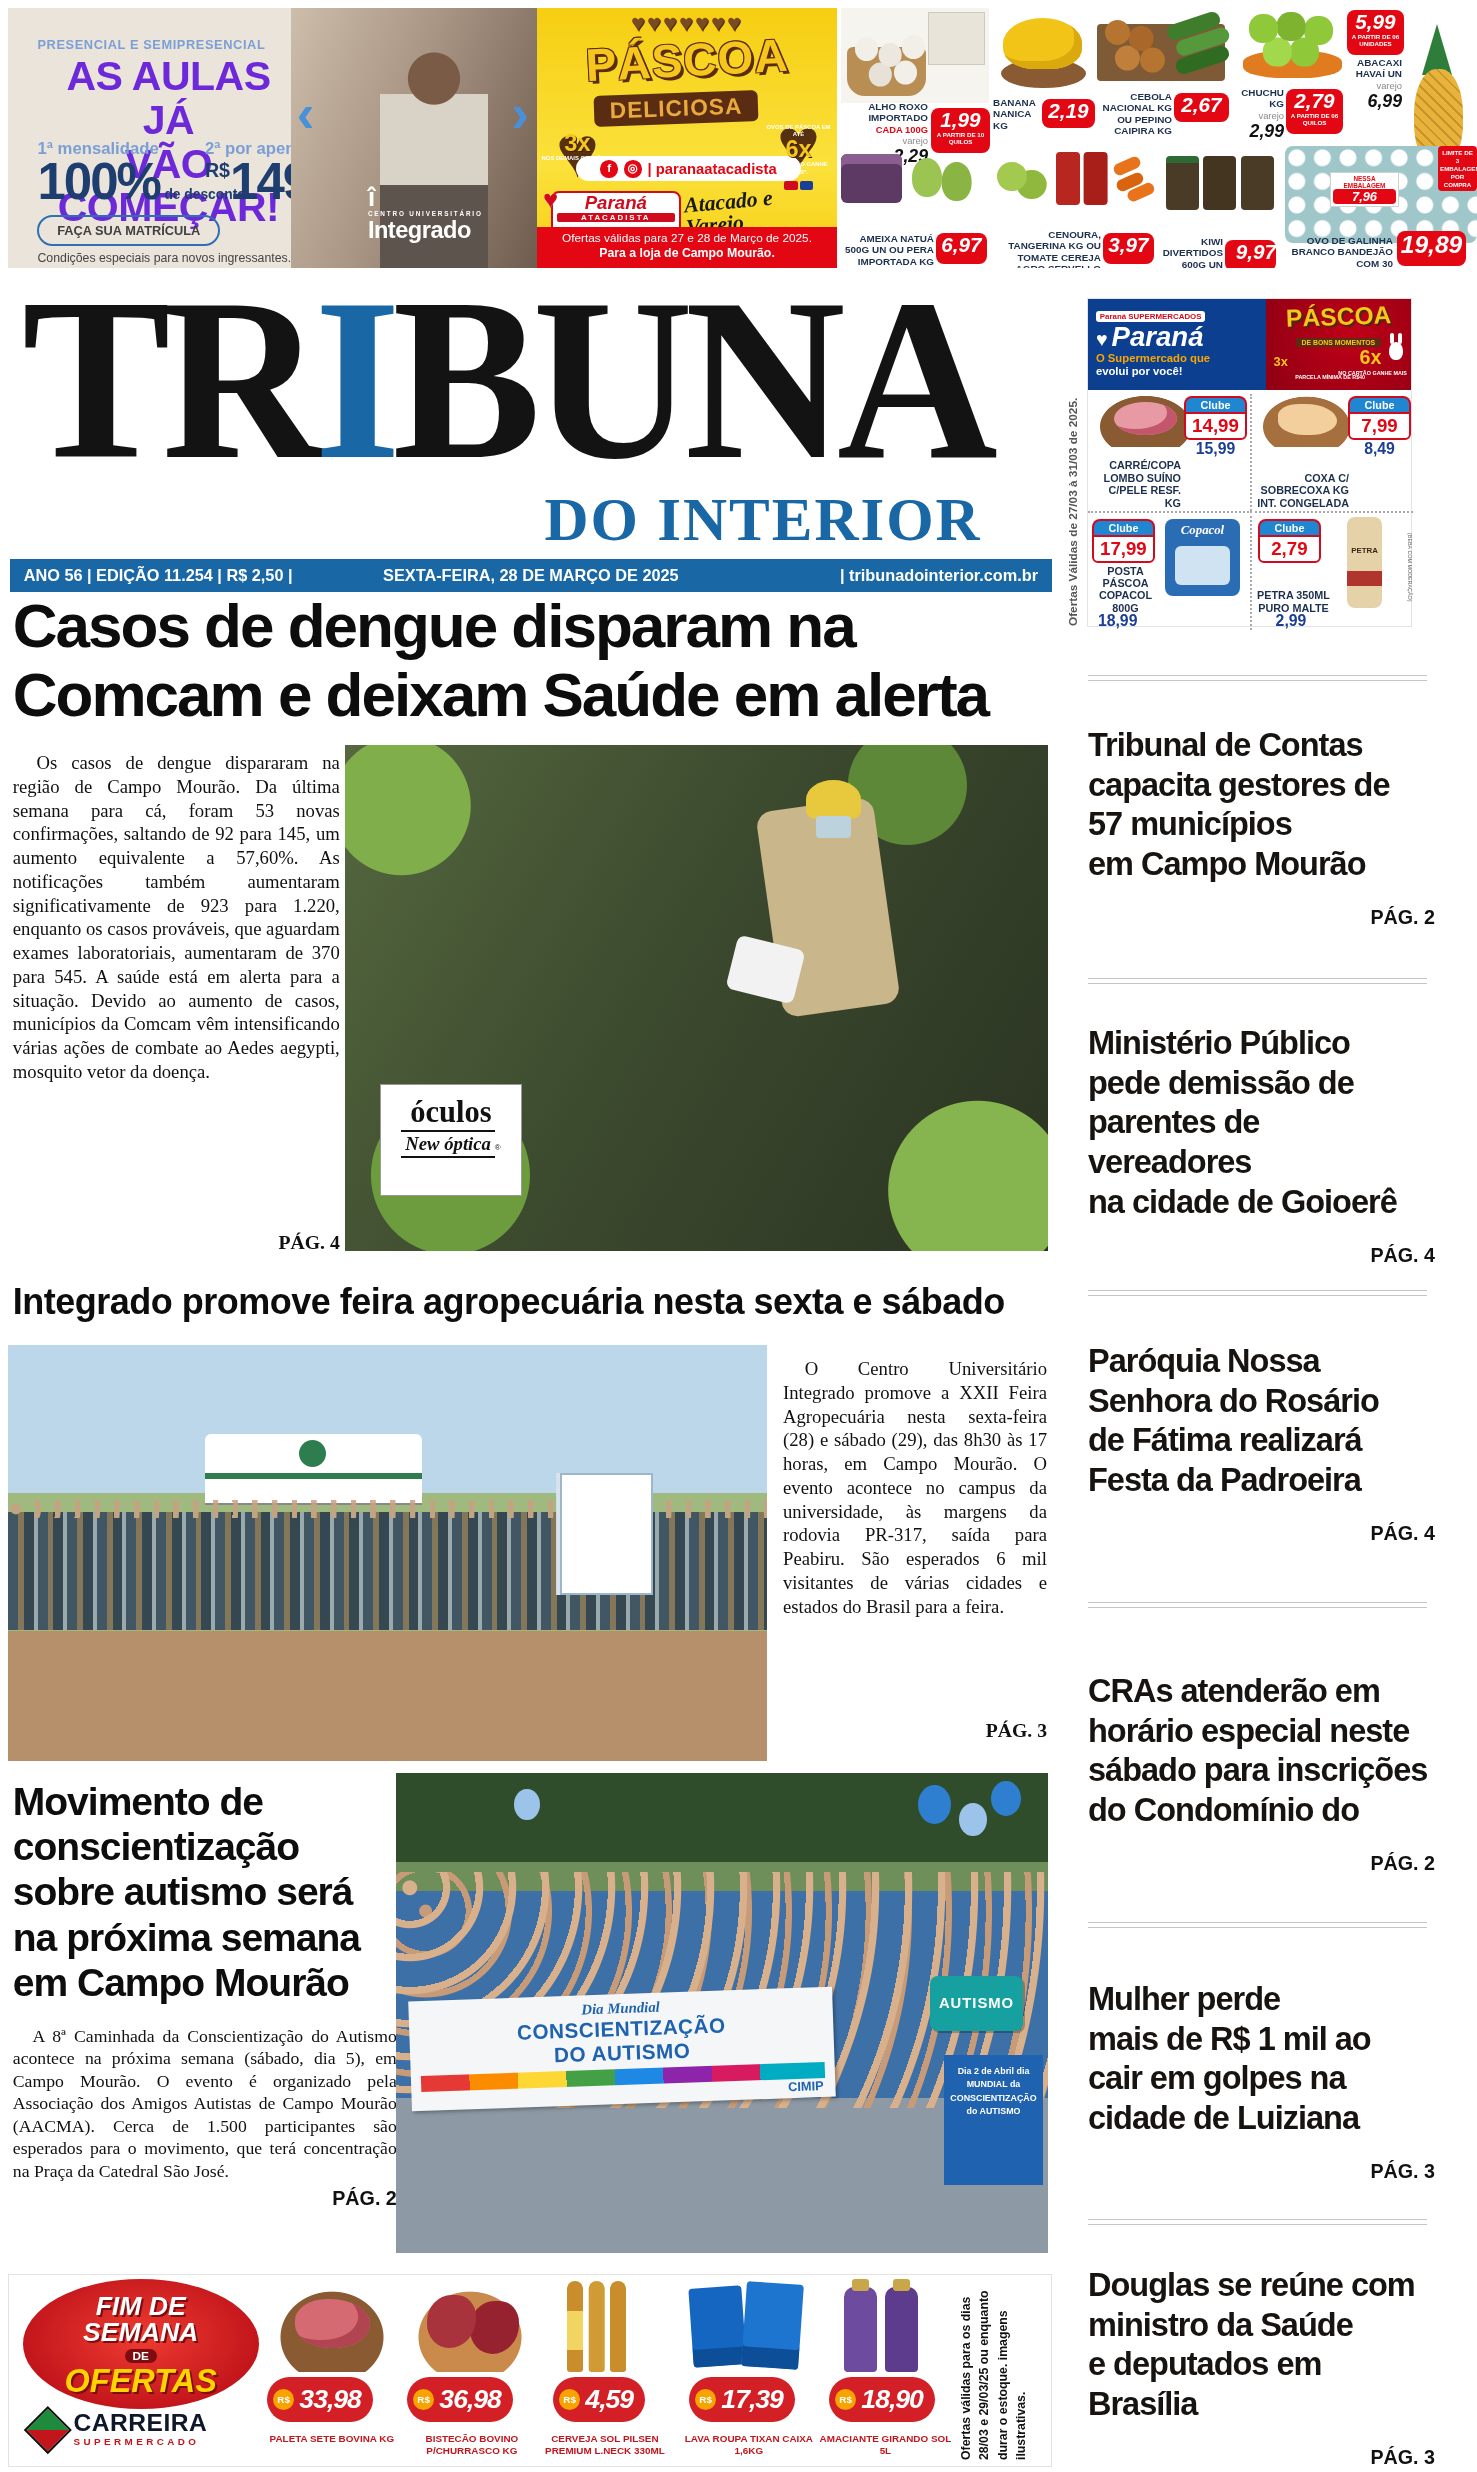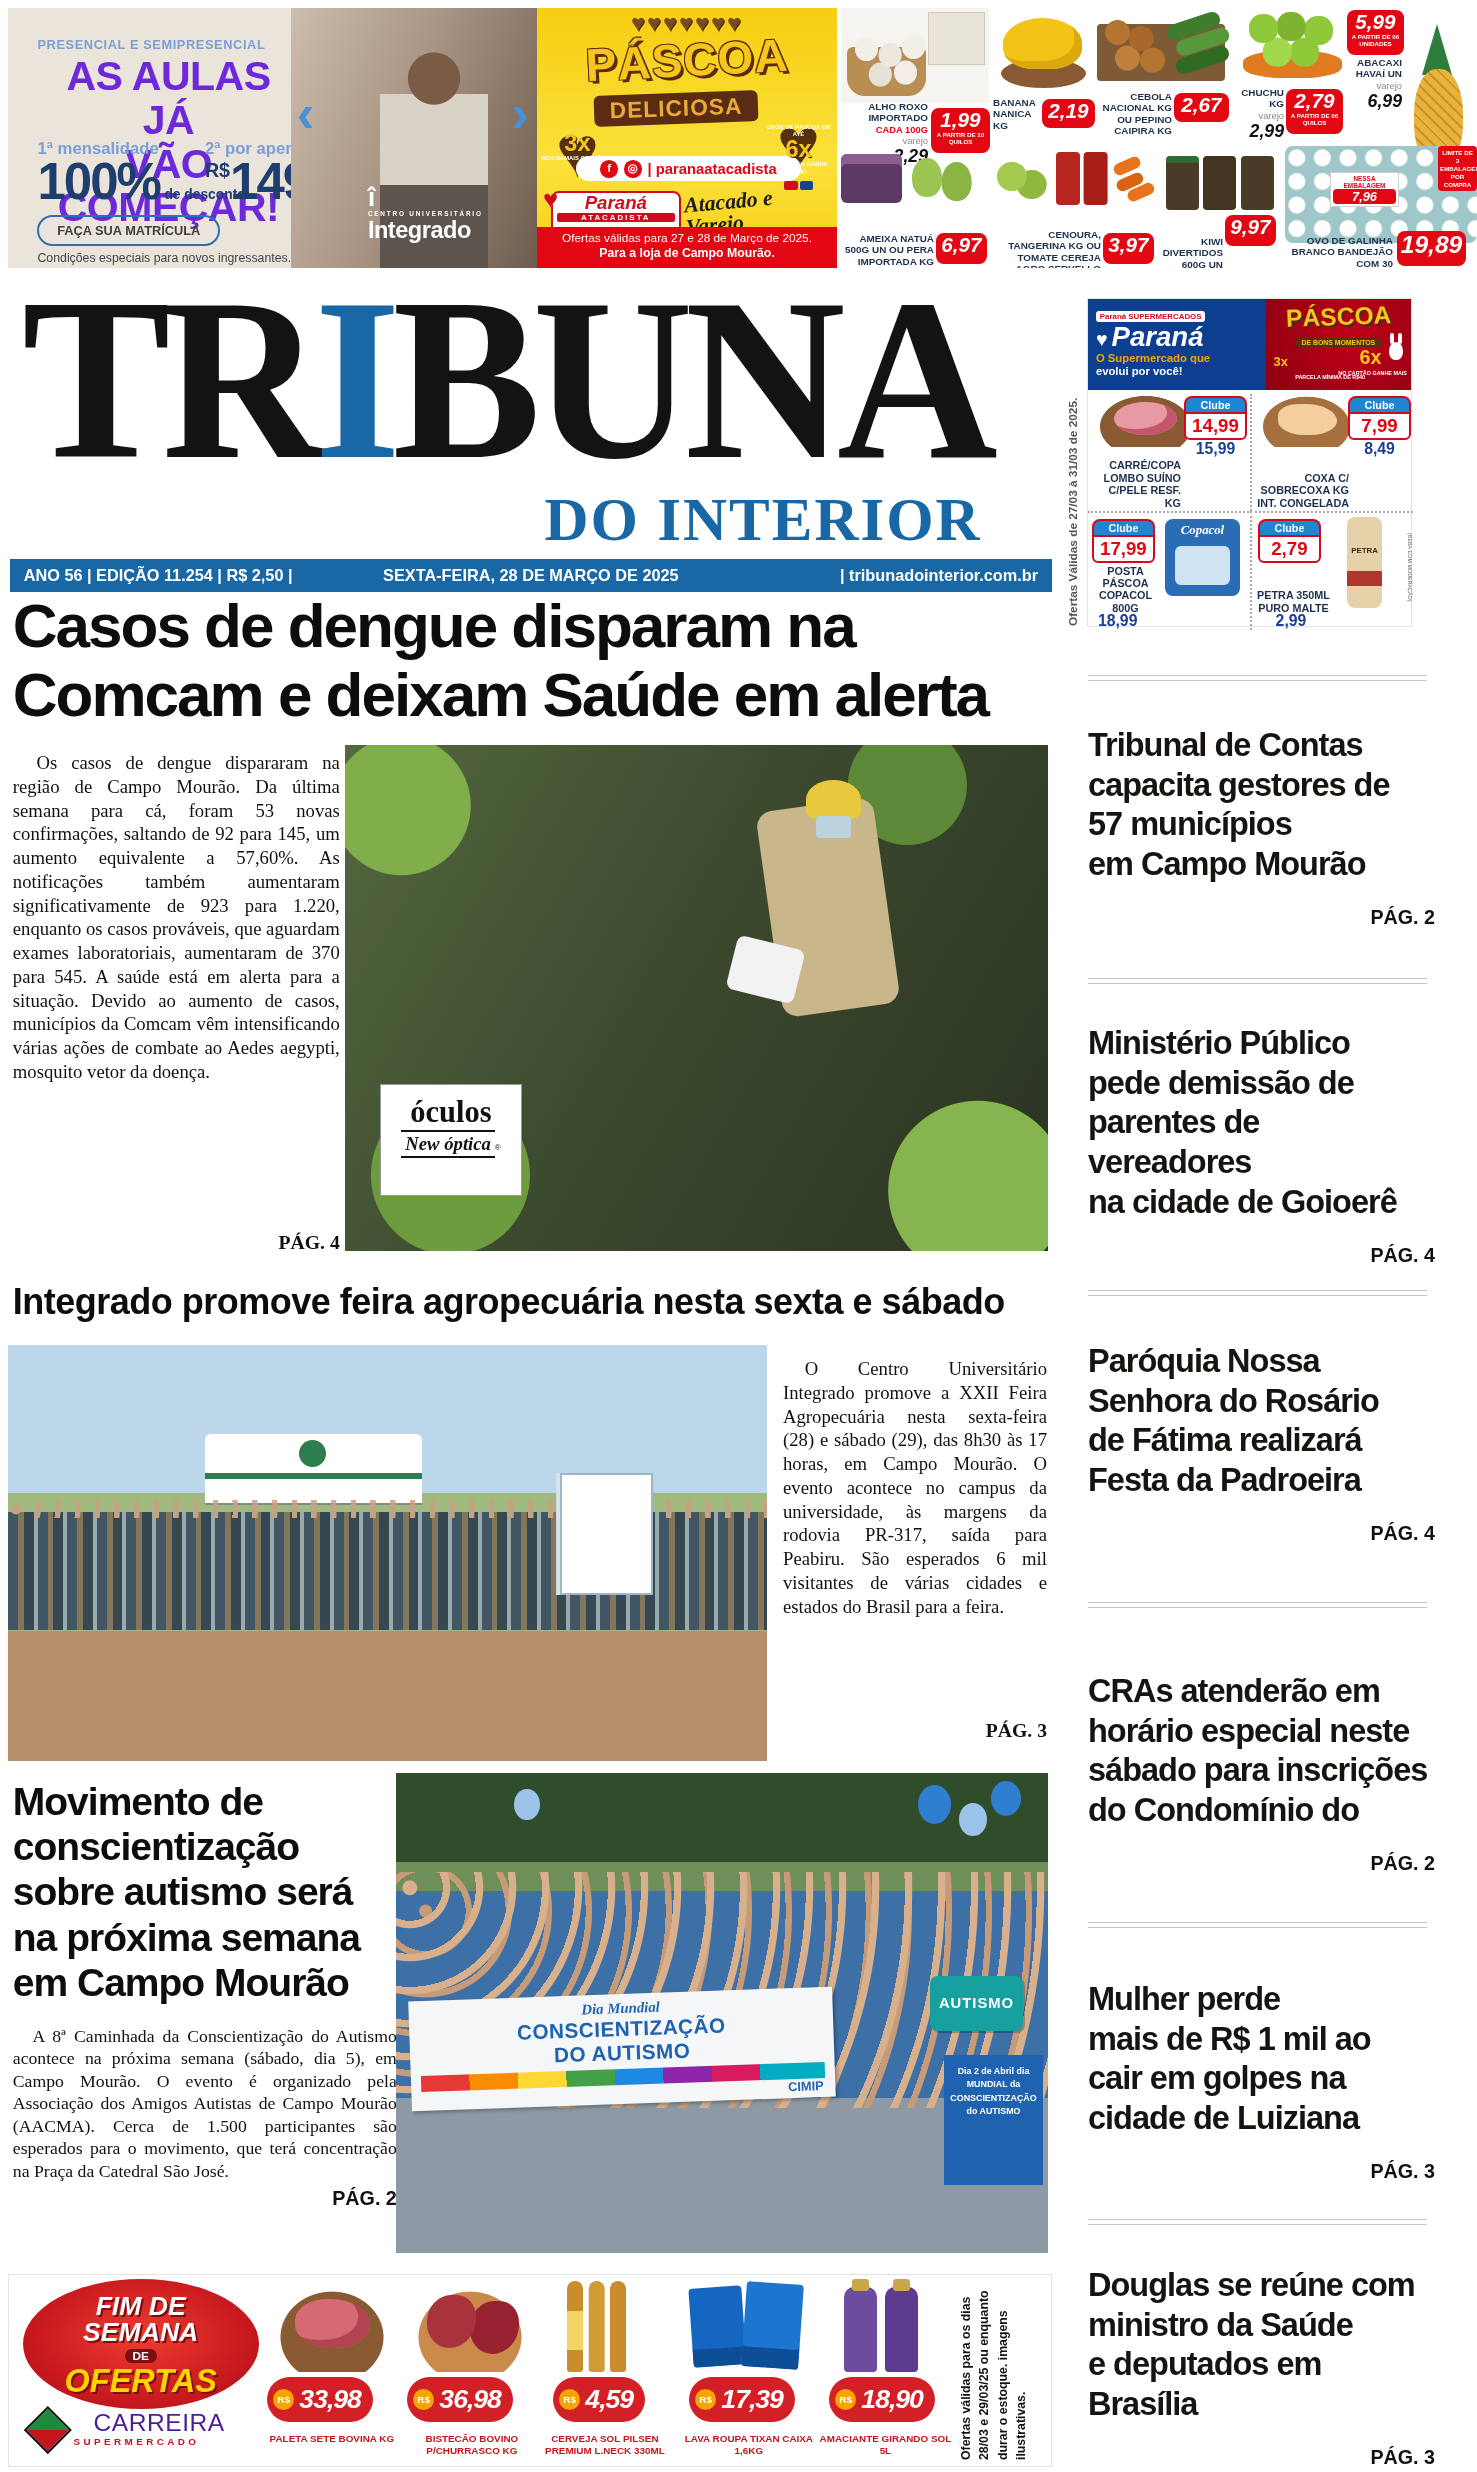--- a/index.html
+++ b/index.html
@@ -136,21 +136,21 @@
   #aut-sign{left:534px;top:203px;width:93px;height:55px;background:#17a0a0;border-radius:7.9px;color:#fff;text-align:center;font-size:14.8px;font-weight:800;line-height:55px;letter-spacing:1px;box-shadow:2px 2px 0 rgba(0,0,0,.25);}
   #aut-placard{left:548px;top:282px;width:99px;height:130px;background:#1f63b0;color:#fff;font-size:8.9px;font-weight:700;text-align:center;padding:9.9px 5.9px;box-sizing:border-box;line-height:1.5;}
   
   #bottom-ad{left:7.9px;top:2274px;width:1044px;height:193px;background:#fff;border:1px solid #e2e2e2;box-sizing:border-box;overflow:hidden;}
   #burst{left:13.8px;top:3.9px;width:236px;height:130px;background:radial-gradient(ellipse at 50% 45%,#ef3b30,#c3161c 70%);border-radius:50%;text-align:center;color:#fff;}
   .burst-l1{font-size:26.6px;font-weight:800;font-style:italic;text-shadow:2px 2px 0 #7d0d10;margin-top:13.8px;line-height:1;}
   .burst-de{font-size:11.8px;font-weight:800;background:#7d0d10;border-radius:7.9px;display:inline-block;padding:0 7.9px;margin:2px 0;}
   .burst-of{font-size:32.5px;font-weight:800;font-style:italic;color:#ffd400;text-shadow:2px 2px 0 #7d0d10;line-height:1;}
   #carreira{left:21.7px;top:136px;width:227px;}
   .car-diamond{position:absolute;left:0;top:2px;width:29.6px;height:29.6px;transform:rotate(45deg);background:linear-gradient(135deg,#1d8a3c 50%,#c3161c 50%);border:2px solid #111;}
-  .car-name{margin-left:63px;font-size:24.6px;font-weight:400;letter-spacing:0.5px;color:#4c1d95;line-height:1;}
+  .car-name{margin-left:43px;font-size:24.6px;font-weight:700;letter-spacing:0.5px;color:#0f172a;line-height:1;}
   .car-sub{margin-left:43px;font-size:9.9px;letter-spacing:3.4px;color:#c3161c;font-weight:700;}
   .price-pill{position:absolute;height:45px;background:#d32027;border-radius:25.6px;color:#fff;display:flex;align-items:center;padding:0 11.8px 0 5.9px;}
   .rs-circ{width:21.7px;height:21.7px;background:#f7a300;border-radius:50%;color:#fff;font-size:9.9px;font-weight:800;text-align:center;line-height:21.7px;margin-right:4.9px;}
   .pill-price{font-size:26.6px;font-weight:800;font-style:italic;letter-spacing:-1px;}
   .bname{position:absolute;font-size:9.9px;font-weight:800;color:#c3161c;text-align:center;line-height:1.25;}
   #bottom-validity{left:948px;top:7.9px;height:177px;writing-mode:vertical-rl;transform:rotate(180deg);font-size:12.3px;font-weight:800;color:#111;line-height:1.5;}
 </style>
 </head>
 <body>
 
@@ -308,21 +308,21 @@
   <div class="abs pricebox" style="left:266px;top:225px;width:51px;height:29.6px;">
     <div class="pprice">3,97</div>
   </div>
 
   <div class="ph" style="left:327px;top:140px;width:116px;height:61px;">
     <div class="ph" style="left:2px;top:7.9px;width:33px;height:47px;background:#4a3b26;border-radius:3.9px;box-shadow:37px 0 0 #43351f,75px 0 0 #4a3b26;border-top:7.9px solid #2e6b34;"></div>
   </div>
   <div class="abs" style="left:325px;top:228px;width:61px;">
     <div class="pname">KIWI DIVERTIDOS 600G UN</div>
   </div>
-  <div class="abs pricebox" style="left:388px;top:207px;width:51px;height:29.6px;">
+  <div class="abs pricebox" style="left:388px;top:232px;width:51px;height:29.6px;text-align:right;">
     <div class="pprice">9,97</div>
   </div>
 
   <div class="ph" style="left:448px;top:138px;width:192px;height:97px;background:#9fc6c9;border-radius:7.9px;background-image:radial-gradient(circle at 11.8px 11.8px,#fff 0 7.9px,transparent 8.9px);background-size:25.6px 23.6px;"></div>
   <div class="abs" style="left:493px;top:164px;width:63px;background:#fff;border:1px solid #d0d0d0;text-align:center;padding:2px;">
     <div style="font-size:6.4px;font-weight:800;color:#e30613;">NESSA EMBALAGEM</div>
     <div style="background:#e30613;color:#fff;font-size:12.8px;font-weight:800;font-style:italic;border-radius:3.9px;">7,96</div>
   </div>
   <div class="abs" style="left:601px;top:138px;width:39px;height:45px;background:#e30613;border-radius:3.9px;color:#fff;font-size:6.2px;font-weight:700;text-align:center;padding:3px 2px;box-sizing:border-box;line-height:1.3;">LIMITE DE 3 EMBALAGENS POR COMPRA</div>
   <div class="abs" style="left:448px;top:227px;width:108px;">

